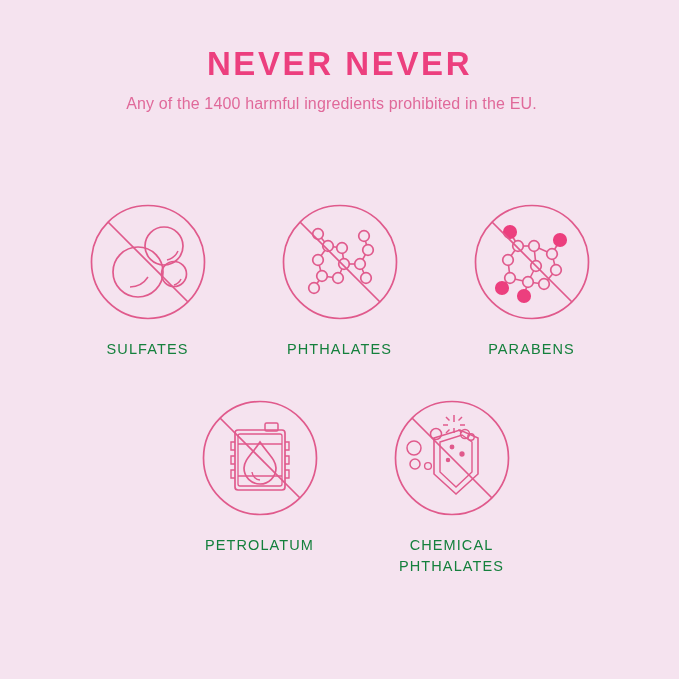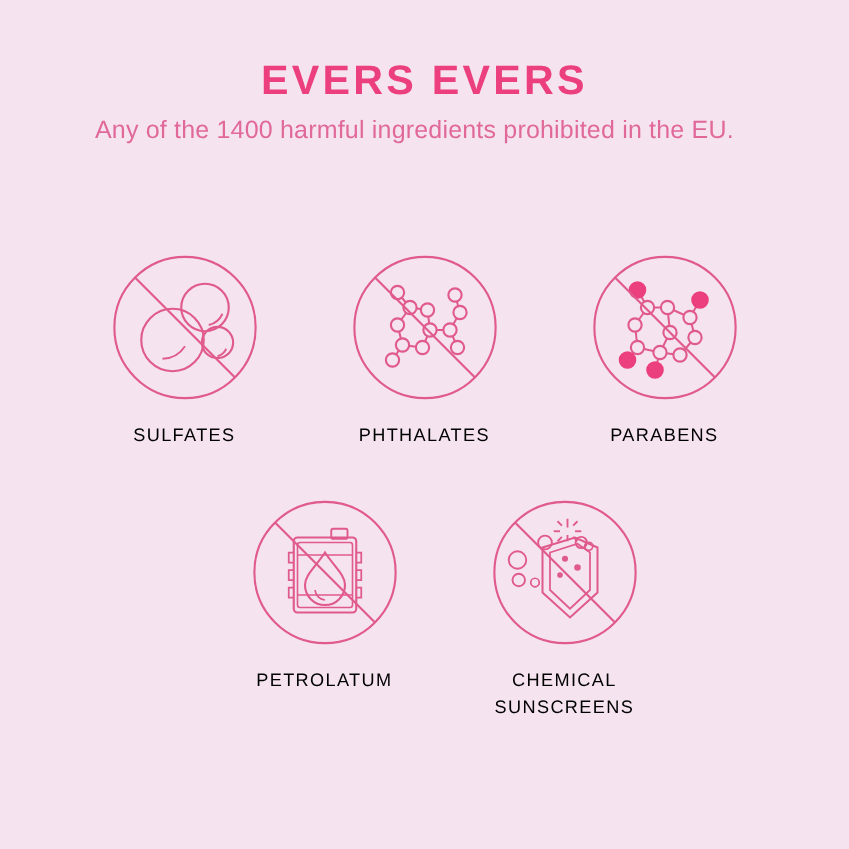--- a/index.html
+++ b/index.html
@@ -31,21 +31,21 @@
   .title {
     font-size: 33px;
     font-weight: bold;
     letter-spacing: 2.6px;
     color: #ec3f7e;
     line-height: 40px;
     margin: 0;
   }
   .subtitle {
     margin: 10px 16px 0 0;
-    font-size: 20px;
+    font-size: 16px;
     letter-spacing: 0.15px;
     color: #e0699a;
     line-height: 20px;
   }
 
   
   .row {
     position: absolute;
     left: 0;
     width: 679px;
@@ -63,36 +63,36 @@
   }
   .icon-wrap {
     width: 132px;
     height: 132px;
     display: block;
   }
   .caption {
     margin-top: 11px;
     font-size: 14.5px;
     letter-spacing: 1.1px;
-    color: #000000;
+    color: #15803d;
     text-align: center;
     line-height: 21px;
     white-space: pre-line;
   }
   .caption-two-line { line-height: 21px; }
 
   svg { display: block; overflow: visible; }
 </style>
 </head>
 <body>
 
 <div class="page">
 
   <div class="header">
-    <h1 class="title">EVERS EVERS</h1>
+    <h1 class="title">NEVER NEVER</h1>
     <p class="subtitle">Any of the 1400 harmful ingredients prohibited in the EU.</p>
   </div>
 
   <div class="row row-one">
 
     <div class="cell">
       <div class="icon-wrap">
         <svg viewBox="0 0 132 132" width="132" height="132">
           <g fill="none" stroke="#e05a8c" stroke-width="1.7">
             <circle cx="66" cy="66" r="56.5"></circle>
@@ -241,18 +241,18 @@
               <line x1="63.5" y1="28.5" x2="60" y2="25"></line>
               <line x1="72.5" y1="37.5" x2="76" y2="41"></line>
               <line x1="72.5" y1="28.5" x2="76" y2="25"></line>
               <line x1="63.5" y1="37.5" x2="60" y2="41"></line>
             </g>
             <line x1="26" y1="26" x2="106" y2="106"></line>
           </g>
         </svg>
       </div>
       <div class="caption caption-two-line">CHEMICAL
-SUNSCREENS</div>
+PHTHALATES</div>
     </div>
 
   </div>
 
 </div>
 
 </body></html>

